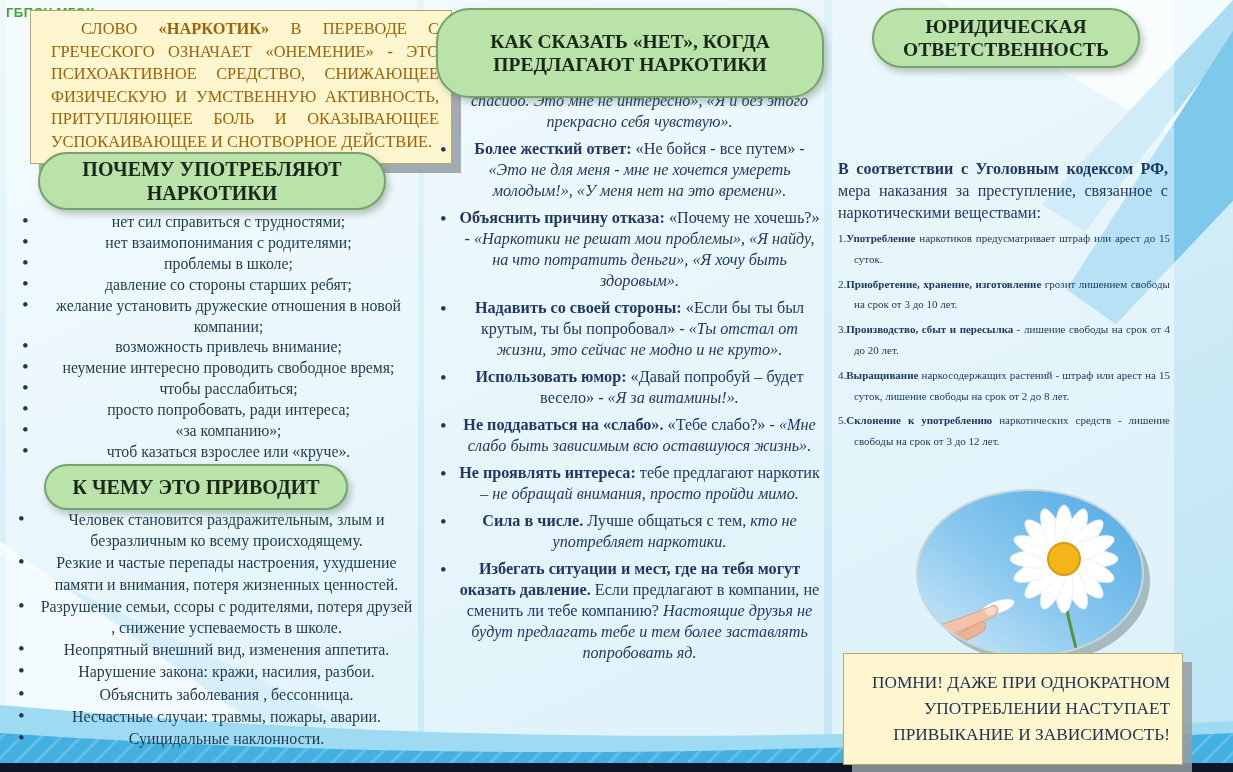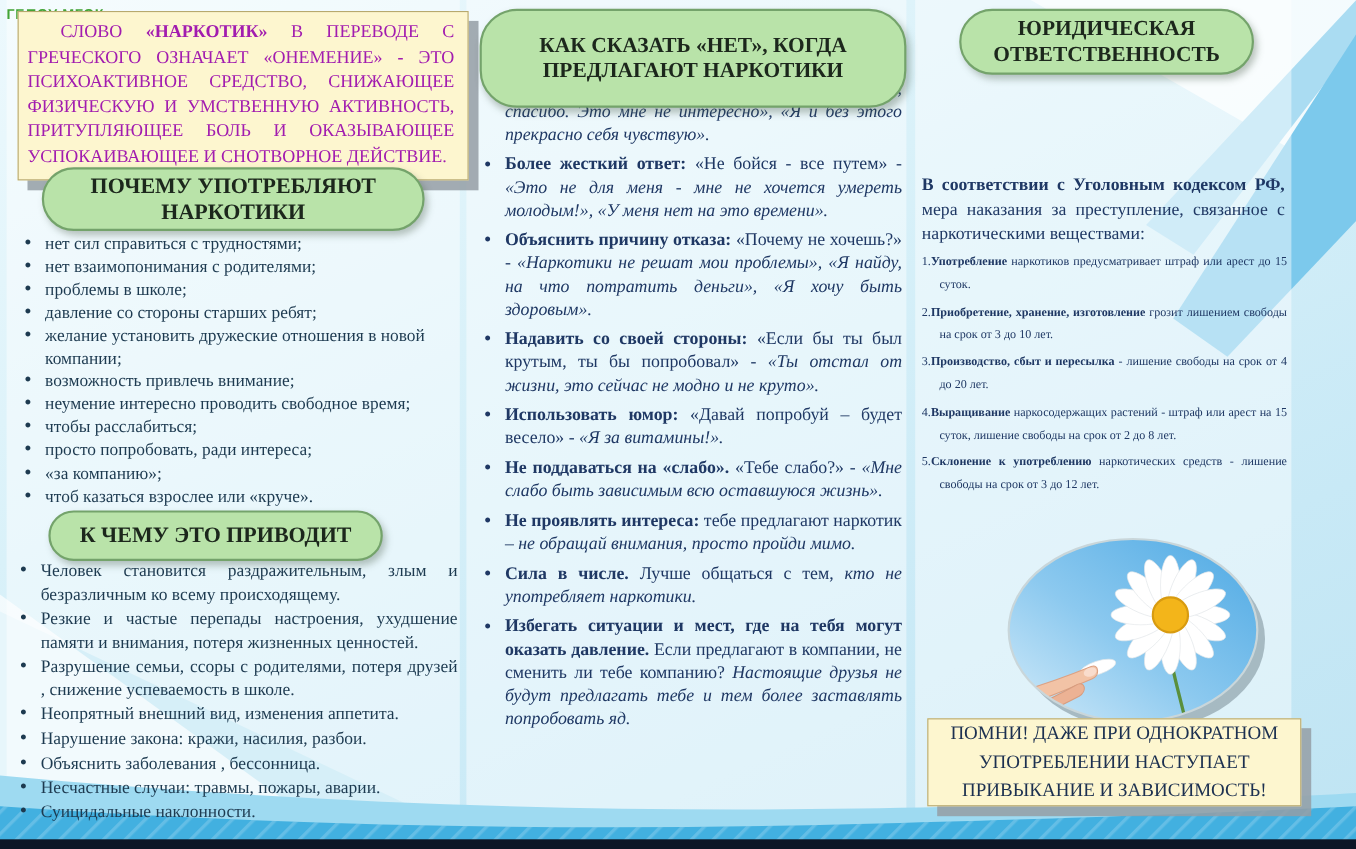--- a/index.html
+++ b/index.html
@@ -27,35 +27,35 @@
   .content{position:absolute;inset:0;z-index:3;}
   .org-label{
     position:absolute;left:6px;top:5px;font-family:"Liberation Sans","DejaVu Sans",sans-serif;
     font-size:13px;font-weight:bold;color:#43a436;letter-spacing:.5px;
   }
   .ybox{
     position:absolute;background:#fdf6cf;border:1px solid #b7a96e;
     box-shadow:9px 9px 0 rgba(148,157,164,.85);
     color:#20343c;
   }
-  #def-box{left:16px;top:10px;width:388px;padding:7px 12px 9px 8px;
-    font-size:16.4px;line-height:22.6px;text-align:justify;text-indent:30px;color:#a21caf;}
+  #def-box{left:30px;top:10px;width:388px;padding:7px 12px 9px 20px;
+    font-size:16.4px;line-height:22.6px;text-align:justify;text-indent:30px;color:#a16207;}
   #def-box .rb{font-weight:bold;}
   .pill{
     position:absolute;background:#b9e3a9;border:2px solid #74a36b;border-radius:34px;
     box-shadow:3px 4px 7px rgba(70,90,70,.35);
     display:flex;align-items:center;justify-content:center;text-align:center;
     font-weight:bold;color:#1c271c;z-index:3;
   }
   #pill-why{left:38px;top:152px;width:308px;height:54px;font-size:20px;line-height:24px;padding:0 18px;}
   #pill-leads{left:44px;top:464px;width:300px;height:42px;font-size:20px;}
   #pill-how{left:436px;top:8px;width:364px;height:52px;font-size:19.5px;line-height:23px;padding:17px 10px;}
   #pill-law{left:872px;top:8px;width:264px;height:56px;font-size:19.5px;line-height:23px;}
   ul.dots,ol.nums{margin:0;padding:0;list-style:none;}
-  ul.dots li{position:relative;padding-left:27px;}
+  ul.dots li{position:relative;padding-left:27px;text-align:center;}
   ul.dots li::before{content:"\2022";position:absolute;left:8px;top:-1px;font-size:19px;}
   #list-why{position:absolute;left:14px;top:212px;width:402px;
     font-size:15.8px;line-height:20.9px;color:#1d3a50;}
   #list-leads{position:absolute;left:10px;top:509px;width:406px;
     font-size:15.9px;line-height:21.2px;color:#1d3a50;text-align:justify;}
   #list-leads li{margin-bottom:1px;}
   #list-how{position:absolute;left:432px;top:70px;width:388px;
     font-size:16.2px;line-height:21px;color:#1f3864;text-align:justify;}
   #list-how li{margin-bottom:6px;}
   #list-how li::before{top:0;}
@@ -64,22 +64,22 @@
   #law-p1{top:68px;text-indent:20px;}
   #law-p2{top:158px;font-weight:normal;}
   ol.nums{counter-reset:pen;}
   ol.nums li{counter-increment:pen;padding-left:16px;text-indent:-16px;margin-bottom:4px;}
   ol.nums li::before{content:counter(pen) ".";}
   #list-pen{position:absolute;left:838px;top:228px;width:332px;
     font-size:11px;line-height:20.8px;color:#1f3864;text-align:justify;}
   .rb{font-weight:bold;}
   .ri{font-style:italic;}
   #daisy{position:absolute;left:912px;top:487px;width:240px;height:178px;z-index:3;}
-  #remind-box{left:843px;top:653px;width:314px;padding:0 12px;z-index:4;
-    font-size:17.3px;line-height:26px;text-align:center;color:#1c3050;}
+  #remind-box{left:843px;top:653px;width:314px;padding:16px 12px;z-index:4;
+    font-size:17.3px;line-height:26px;text-align:right;color:#1c3050;}
 </style>
 </head>
 <body>
 
 <div id="page">
 
   <div class="deco">
     <div class="wedge w-tr"></div>
     <div class="wedge w-rblue2"></div>
     <div class="wedge w-rblue"></div>

